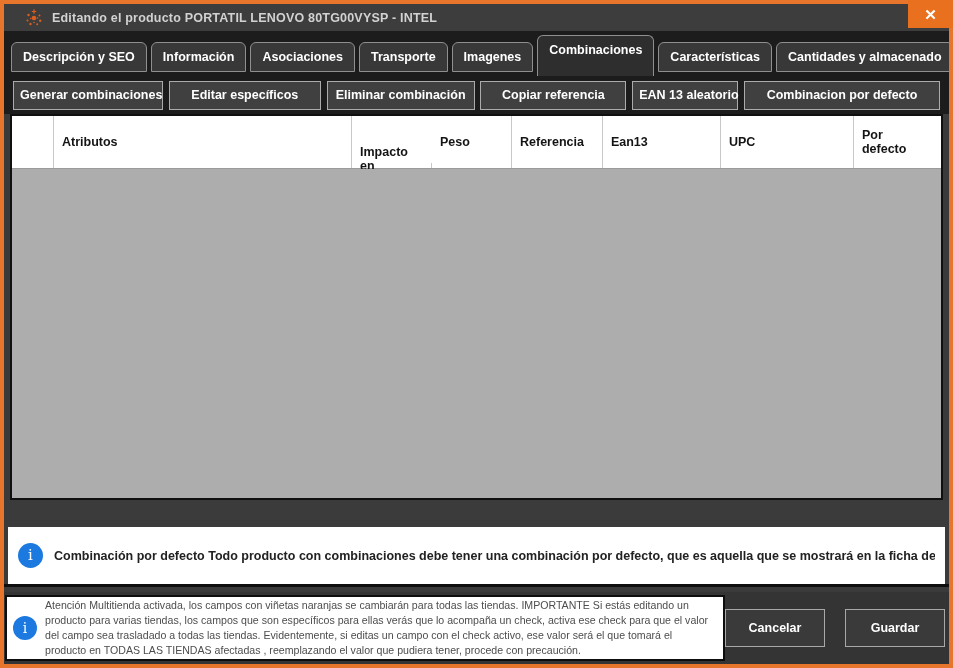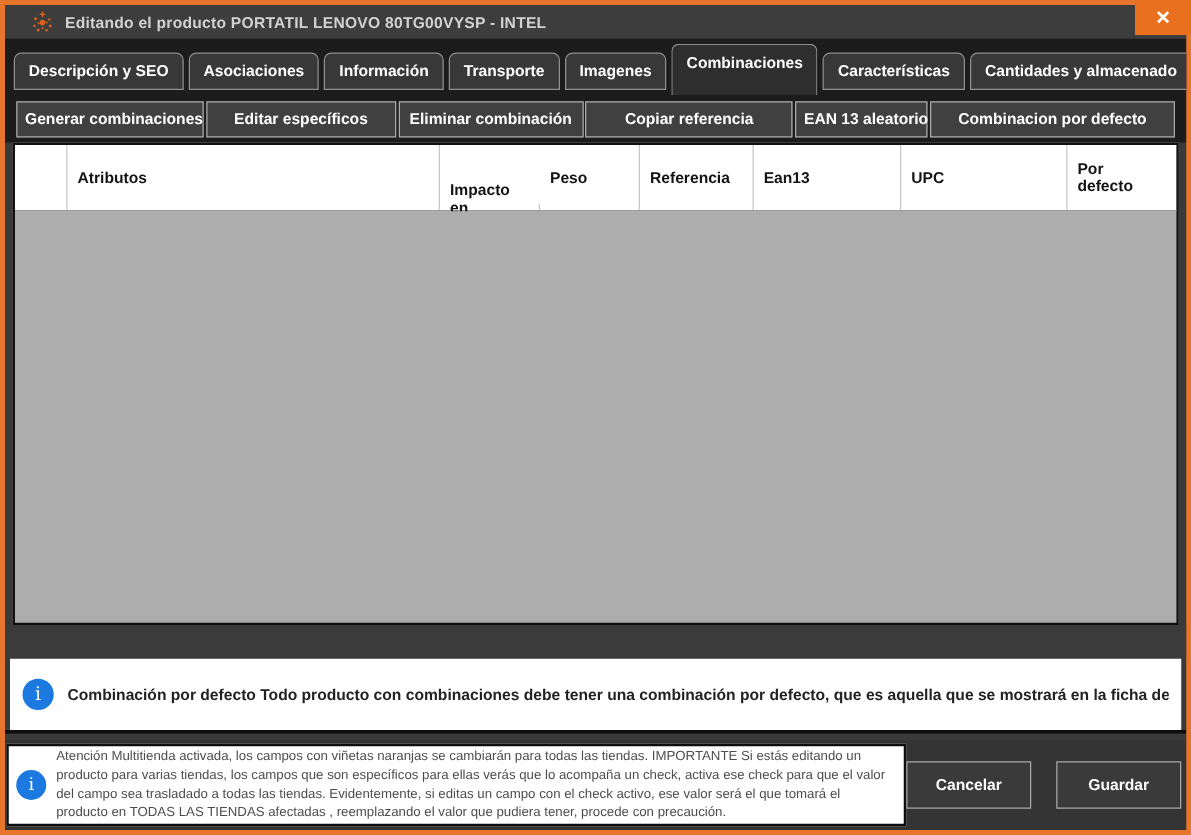--- a/index.html
+++ b/index.html
@@ -204,34 +204,34 @@
         <circle cx="10" cy="14.5" r="0.8"></circle>
         <circle cx="6.8" cy="10.5" r="0.8"></circle>
         <circle cx="13.5" cy="10" r="0.8"></circle>
       </g>
     </svg>
     <span class="title-text">Editando el producto PORTATIL LENOVO 80TG00VYSP - INTEL</span>
   </div>
 
   <div class="tabstrip">
     <div class="tab">Descripción y SEO</div>
+    <div class="tab">Información</div>
     <div class="tab">Asociaciones</div>
-    <div class="tab">Información</div>
     <div class="tab">Transporte</div>
     <div class="tab">Imagenes</div>
     <div class="tab active">Combinaciones</div>
     <div class="tab">Características</div>
     <div class="tab">Cantidades y almacenado</div>
   </div>
 
   <div class="toolbar">
     <button class="tbtn" style="width:150px">Generar combinaciones</button>
     <button class="tbtn" style="width:152px">Editar específicos</button>
     <button class="tbtn" style="width:148px">Eliminar combinación</button>
-    <button class="tbtn" style="width:166px">Copiar referencia</button>
+    <button class="tbtn" style="width:146px">Copiar referencia</button>
     <button class="tbtn" style="width:106px">EAN 13 aleatorio</button>
     <button class="tbtn" style="width:196px">Combinacion por defecto</button>
   </div>
 
   <div class="table">
     <div class="thead">
       <div class="th c0"></div>
       <div class="th c1">Atributos</div>
       <div class="th c2">Impacto en precio</div>
       <div class="th c3">Peso</div>

